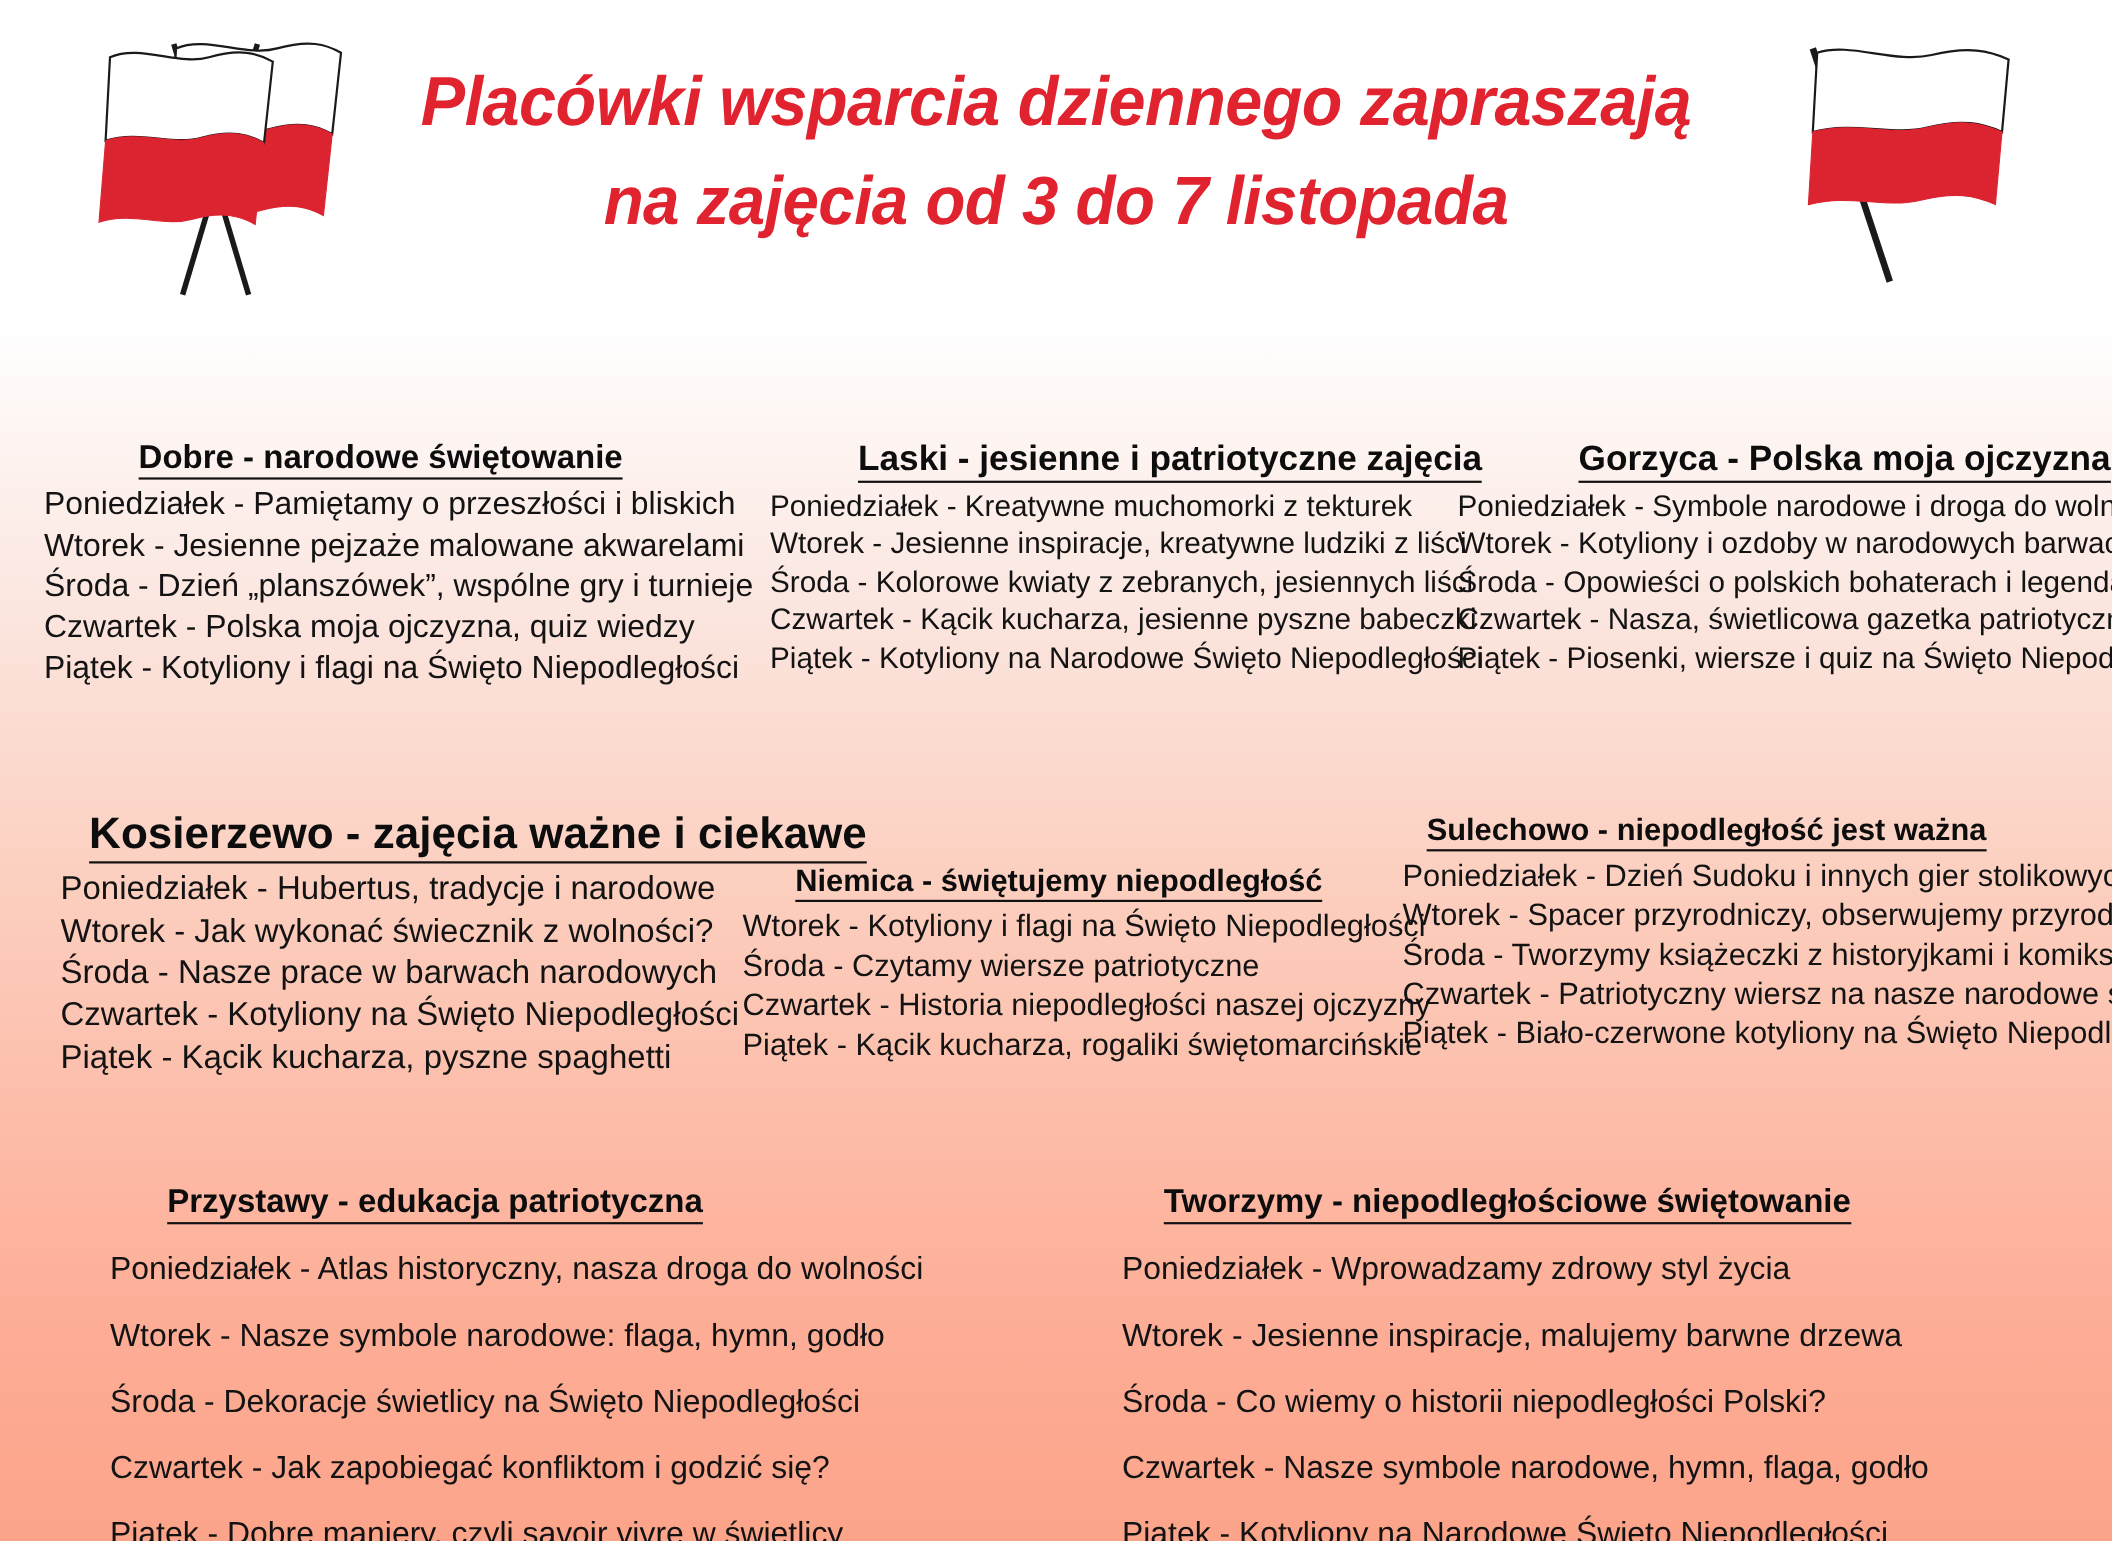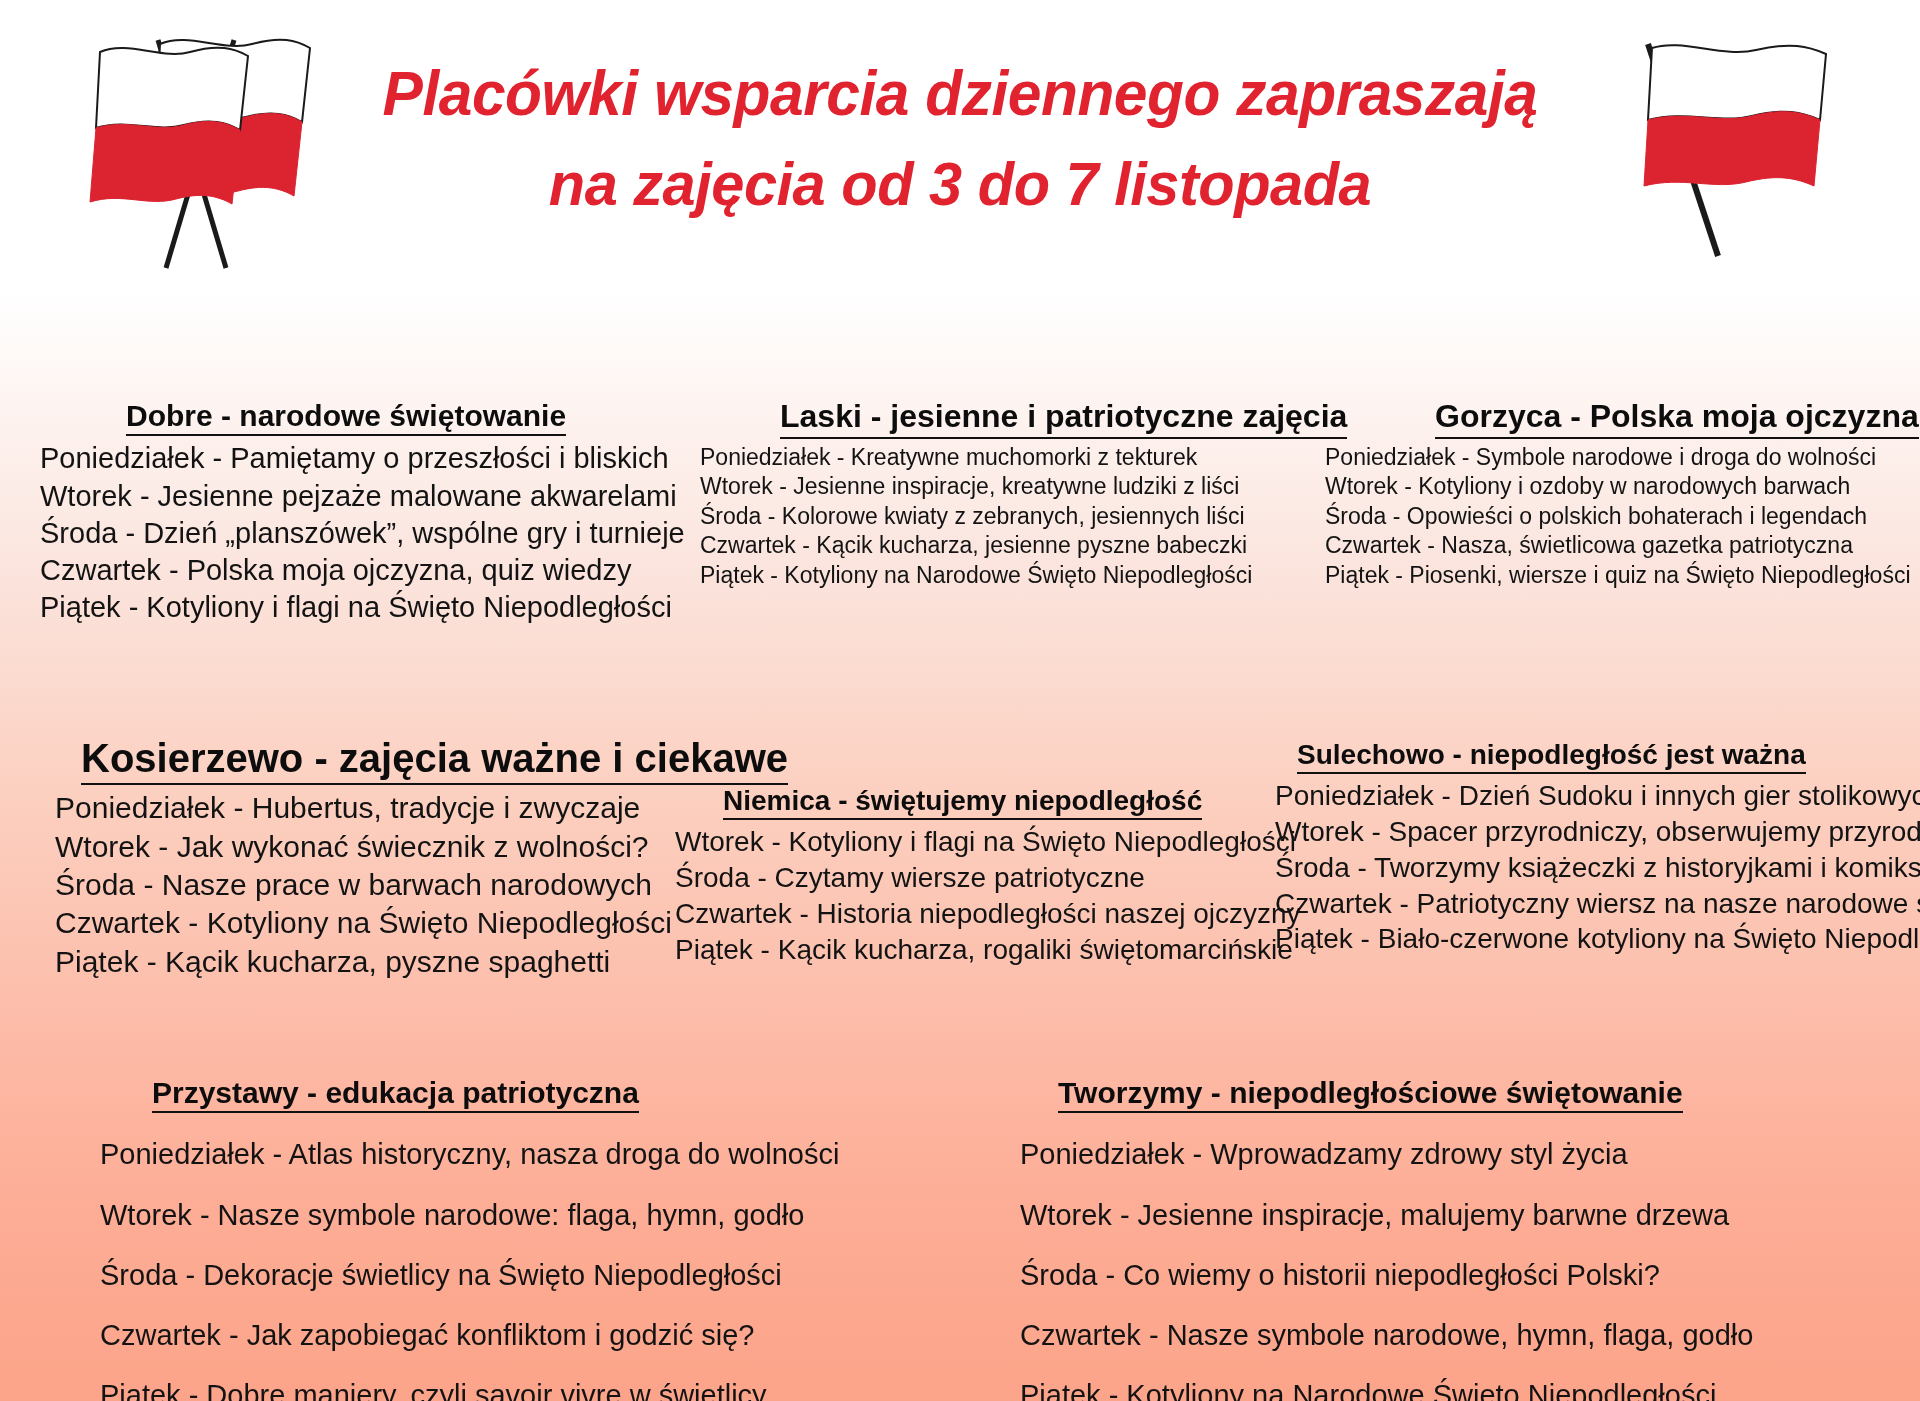--- a/index.html
+++ b/index.html
@@ -118,21 +118,21 @@
     color: #131313;
     white-space: nowrap;
     line-height: 1.28;
   }
 
   
   .r1 .block-head { font-size: 30px; }
   .r1 .line { font-size: 29px; }
 
   .r1.narrow .block-head { font-size: 32px; font-family: "Liberation Sans Narrow","Liberation Sans",sans-serif; }
-  .r1.narrow .line { font-size: 23px; font-family: "Liberation Sans Narrow","Liberation Sans",sans-serif; }
+  .r1.narrow .line { font-size: 27px; font-family: "Liberation Sans Narrow","Liberation Sans",sans-serif; }
 
   
   .r2 .block-head { font-size: 40px; }
   .r2 .line { font-size: 30px; }
 
   .r2.narrow .block-head { font-size: 28px; font-family: "Liberation Sans Narrow","Liberation Sans",sans-serif; }
   .r2.narrow .line { font-size: 28px; font-family: "Liberation Sans Narrow","Liberation Sans",sans-serif; }
 
   
   .r3 .block-head { font-size: 30px; }
@@ -230,21 +230,21 @@
       <div class="line">Wtorek - Kotyliony i ozdoby w narodowych barwach</div>
       <div class="line">Środa - Opowieści o polskich bohaterach i legendach</div>
       <div class="line">Czwartek - Nasza, świetlicowa gazetka patriotyczna</div>
       <div class="line">Piątek - Piosenki, wiersze i quiz na Święto Niepodległości</div>
     </div>
   </div>
 
   <div class="block r2" id="blk-kosierzewo">
     <div class="head-row"><span class="block-head head-indent-4">Kosierzewo - zajęcia ważne i ciekawe</span></div>
     <div class="block-lines">
-      <div class="line">Poniedziałek - Hubertus, tradycje i zwyczaje</div>
+      <div class="line">Poniedziałek - Hubertus, tradycje i narodowe</div>
       <div class="line">Wtorek - Jak wykonać  świecznik z wolności?</div>
       <div class="line">Środa - Nasze prace  w barwach narodowych</div>
       <div class="line">Czwartek - Kotyliony na Święto Niepodległości</div>
       <div class="line">Piątek  - Kącik kucharza, pyszne spaghetti</div>
     </div>
   </div>
 
   <div class="block r2 narrow" id="blk-niemica">
     <div class="head-row"><span class="block-head head-indent-5">Niemica - świętujemy niepodległość</span></div>
     <div class="block-lines">

